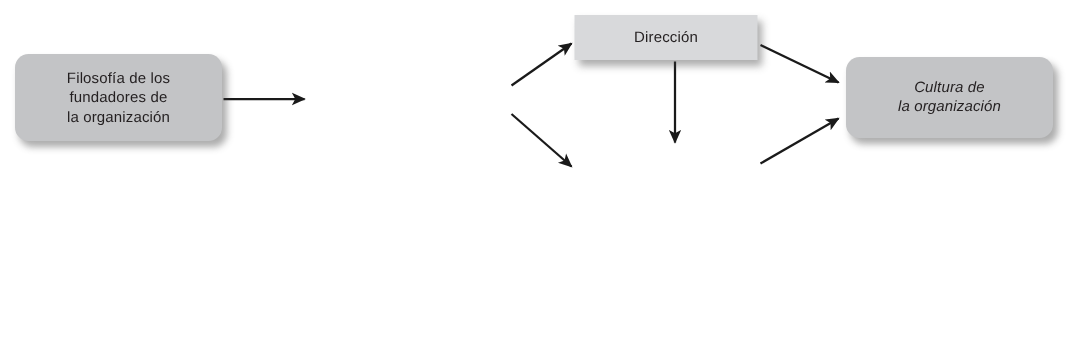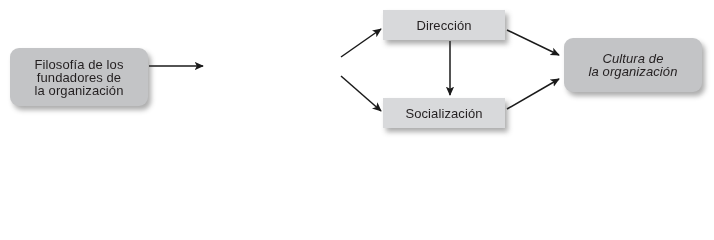--- a/index.html
+++ b/index.html
@@ -16,21 +16,21 @@
     overflow: hidden;
   }
   .node {
     position: absolute;
     box-sizing: border-box;
     display: flex;
     align-items: center;
     justify-content: center;
     text-align: center;
     color: #231f20;
-    font-size: 13px;
+    font-size: 10px;
     line-height: 13px;
     letter-spacing: 0.1px;
     white-space: pre-line;
     z-index: 3;
   }
   .node.round {
     background: #c3c4c6;
     border-radius: 9px;
     box-shadow: 3px 4px 5px rgba(60,60,60,0.42);
   }
@@ -67,33 +67,30 @@
 
     <line x1="341" y1="76" x2="381" y2="111" stroke="#1a1a1a" stroke-width="1.5" marker-end="url(#ah)"></line>
 
     <line x1="450" y1="41" x2="450" y2="95" stroke="#1a1a1a" stroke-width="1.5" marker-end="url(#ah)"></line>
 
     <line x1="507" y1="30" x2="559" y2="55" stroke="#1a1a1a" stroke-width="1.5" marker-end="url(#ah)"></line>
 
     <line x1="507" y1="109" x2="559" y2="79" stroke="#1a1a1a" stroke-width="1.5" marker-end="url(#ah)"></line>
   </svg>
 
-  <div class="node round" style="left:10px; top:36px; width:138px; height:58px;margin-top:12px;">
+  <div class="node round" style="left:10px; top:36px; width:138px; height:58px;">
     <span>Filosofía de los
 fundadores de
 la organización</span>
   </div>
 
 
   <div class="node flat" style="left:383px; top:10px; width:122px; height:30px;">
     <span>Dirección</span>
   </div>
 
-  <div class="node flat" style="left:383px; top:98px; width:122px; height:30px;">
-    <span>Socialización</span>
-  </div>
 
   <div class="node round" style="left:564px; top:38px; width:138px; height:54px;font-style:italic;">
     <span>Cultura de
 la organización</span>
   </div>
 
 </div>
 
 </body></html>

